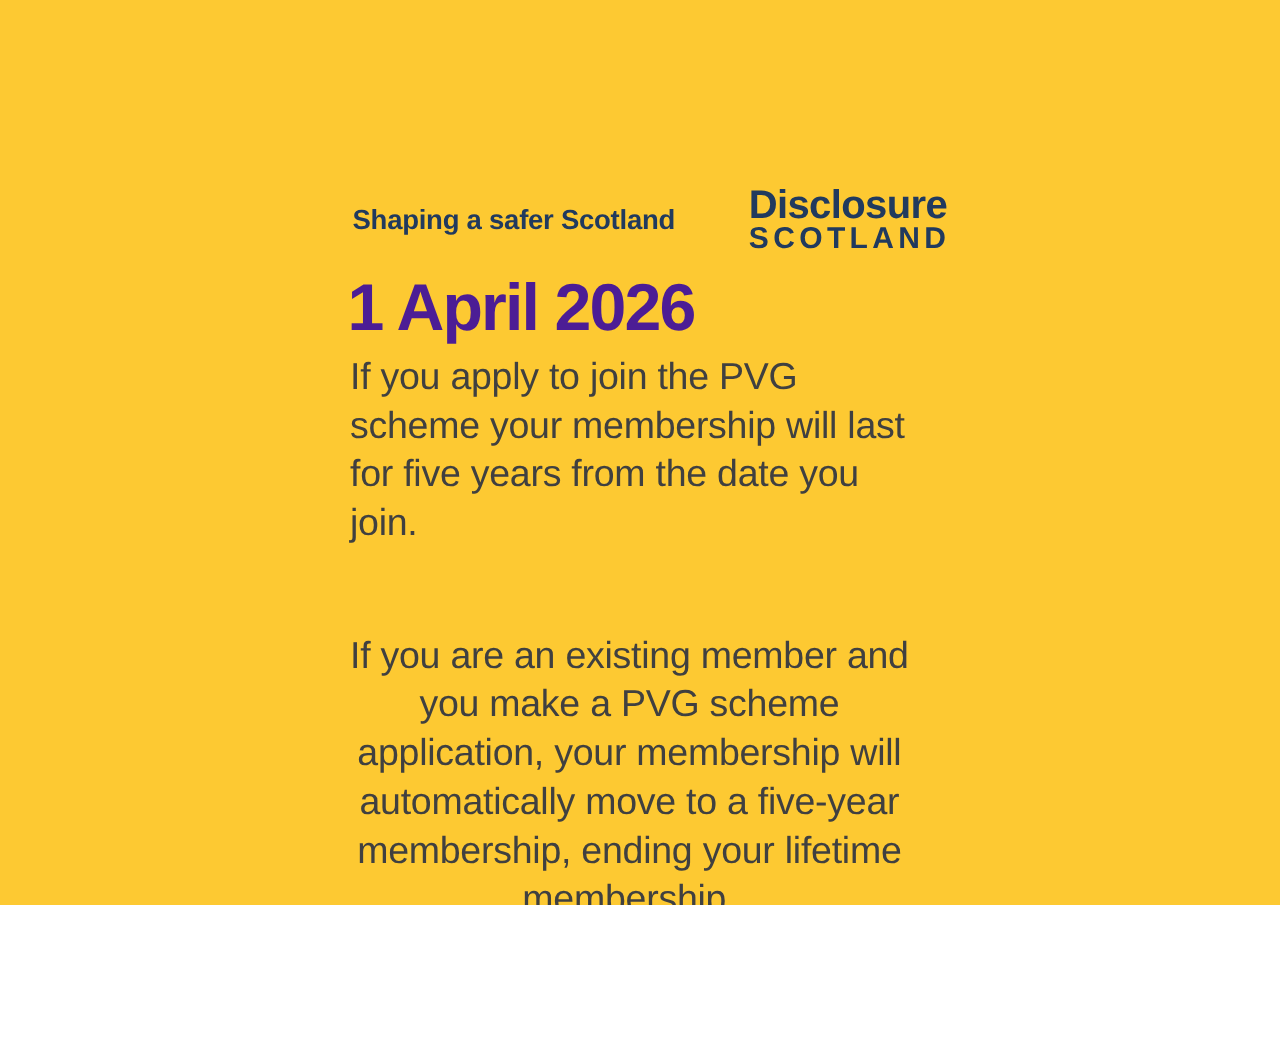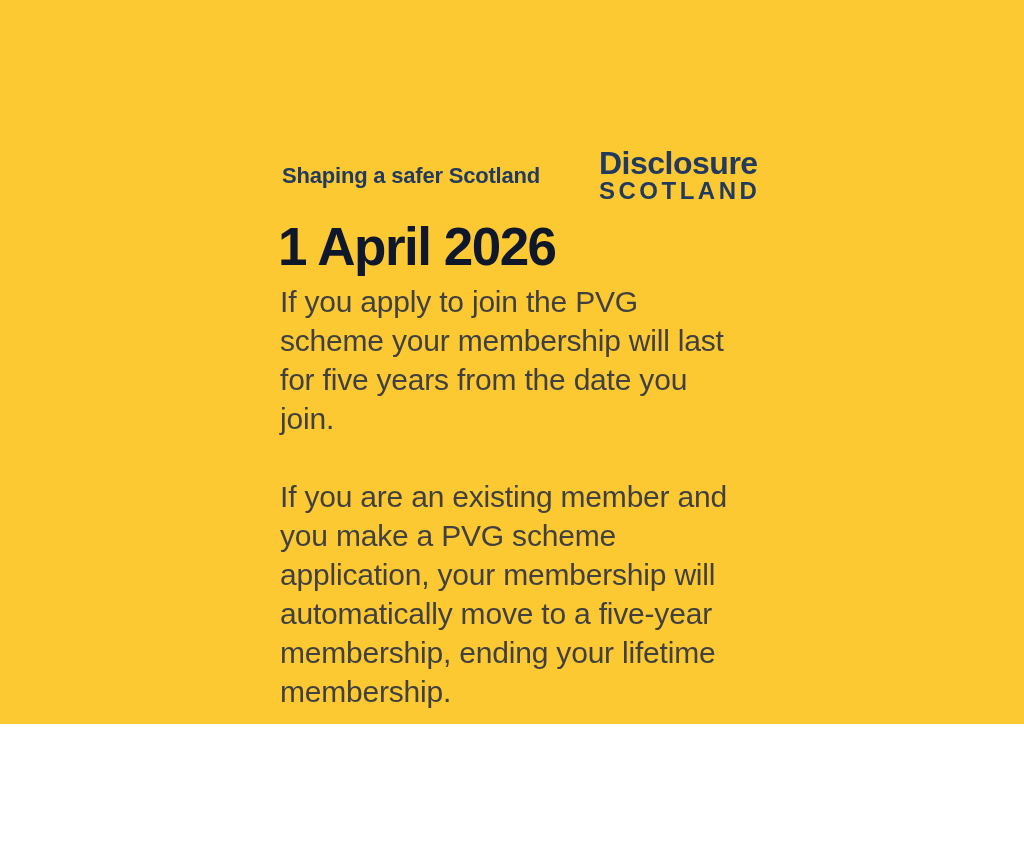--- a/index.html
+++ b/index.html
@@ -48,35 +48,35 @@
   }
   .heading {
     position: absolute;
     left: 278px;
     top: 219px;
     margin: 0;
     font-size: 53px;
     font-weight: 700;
     letter-spacing: -1.5px;
     line-height: 1.05;
-    color: #0f172a;
+    color: #4c1d95;
     white-space: nowrap;
   }
   .body-text {
     position: absolute;
     left: 280px;
     margin: 0;
     font-size: 30px;
     line-height: 39px;
     letter-spacing: -0.2px;
     color: #404040;
     white-space: pre-line;
   }
   .para1 { top: 282px; }
-  .para2 { top: 477px; }
+  .para2 { top: 505px; text-align: center; }
 </style>
 </head>
 <body>
 
 <div class="canvas">
 
   <div class="tagline">Shaping a safer Scotland</div>
 
   <div class="logo">
     <div class="logo-top">Disclosure</div>

